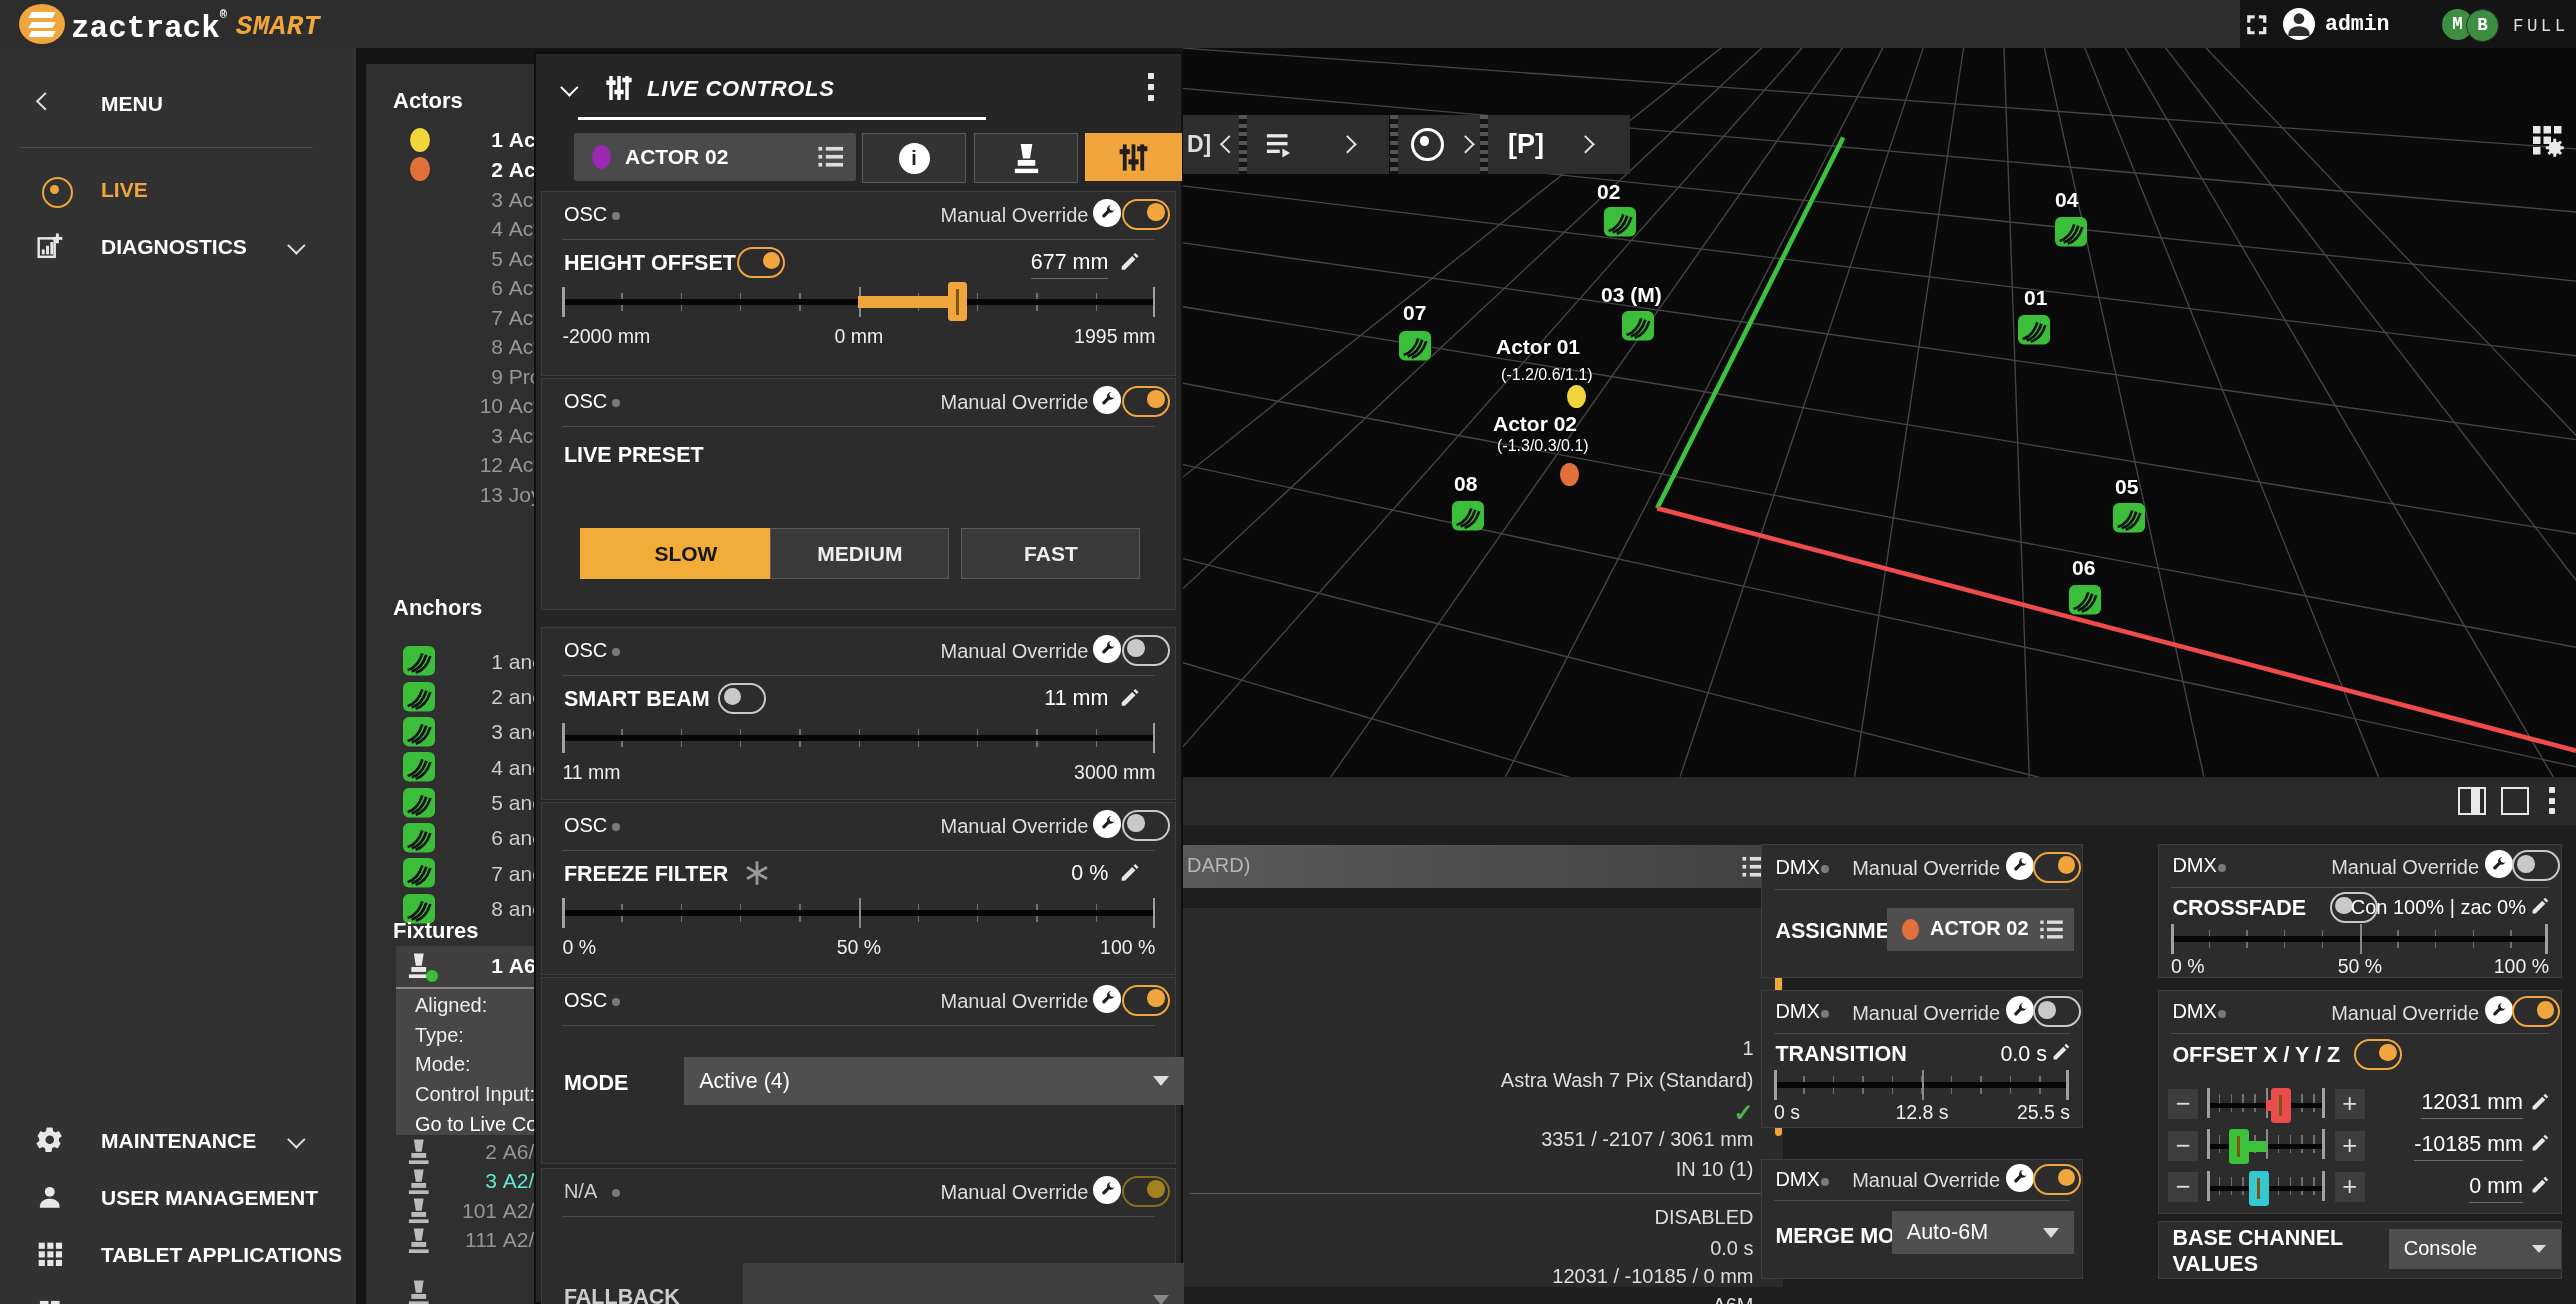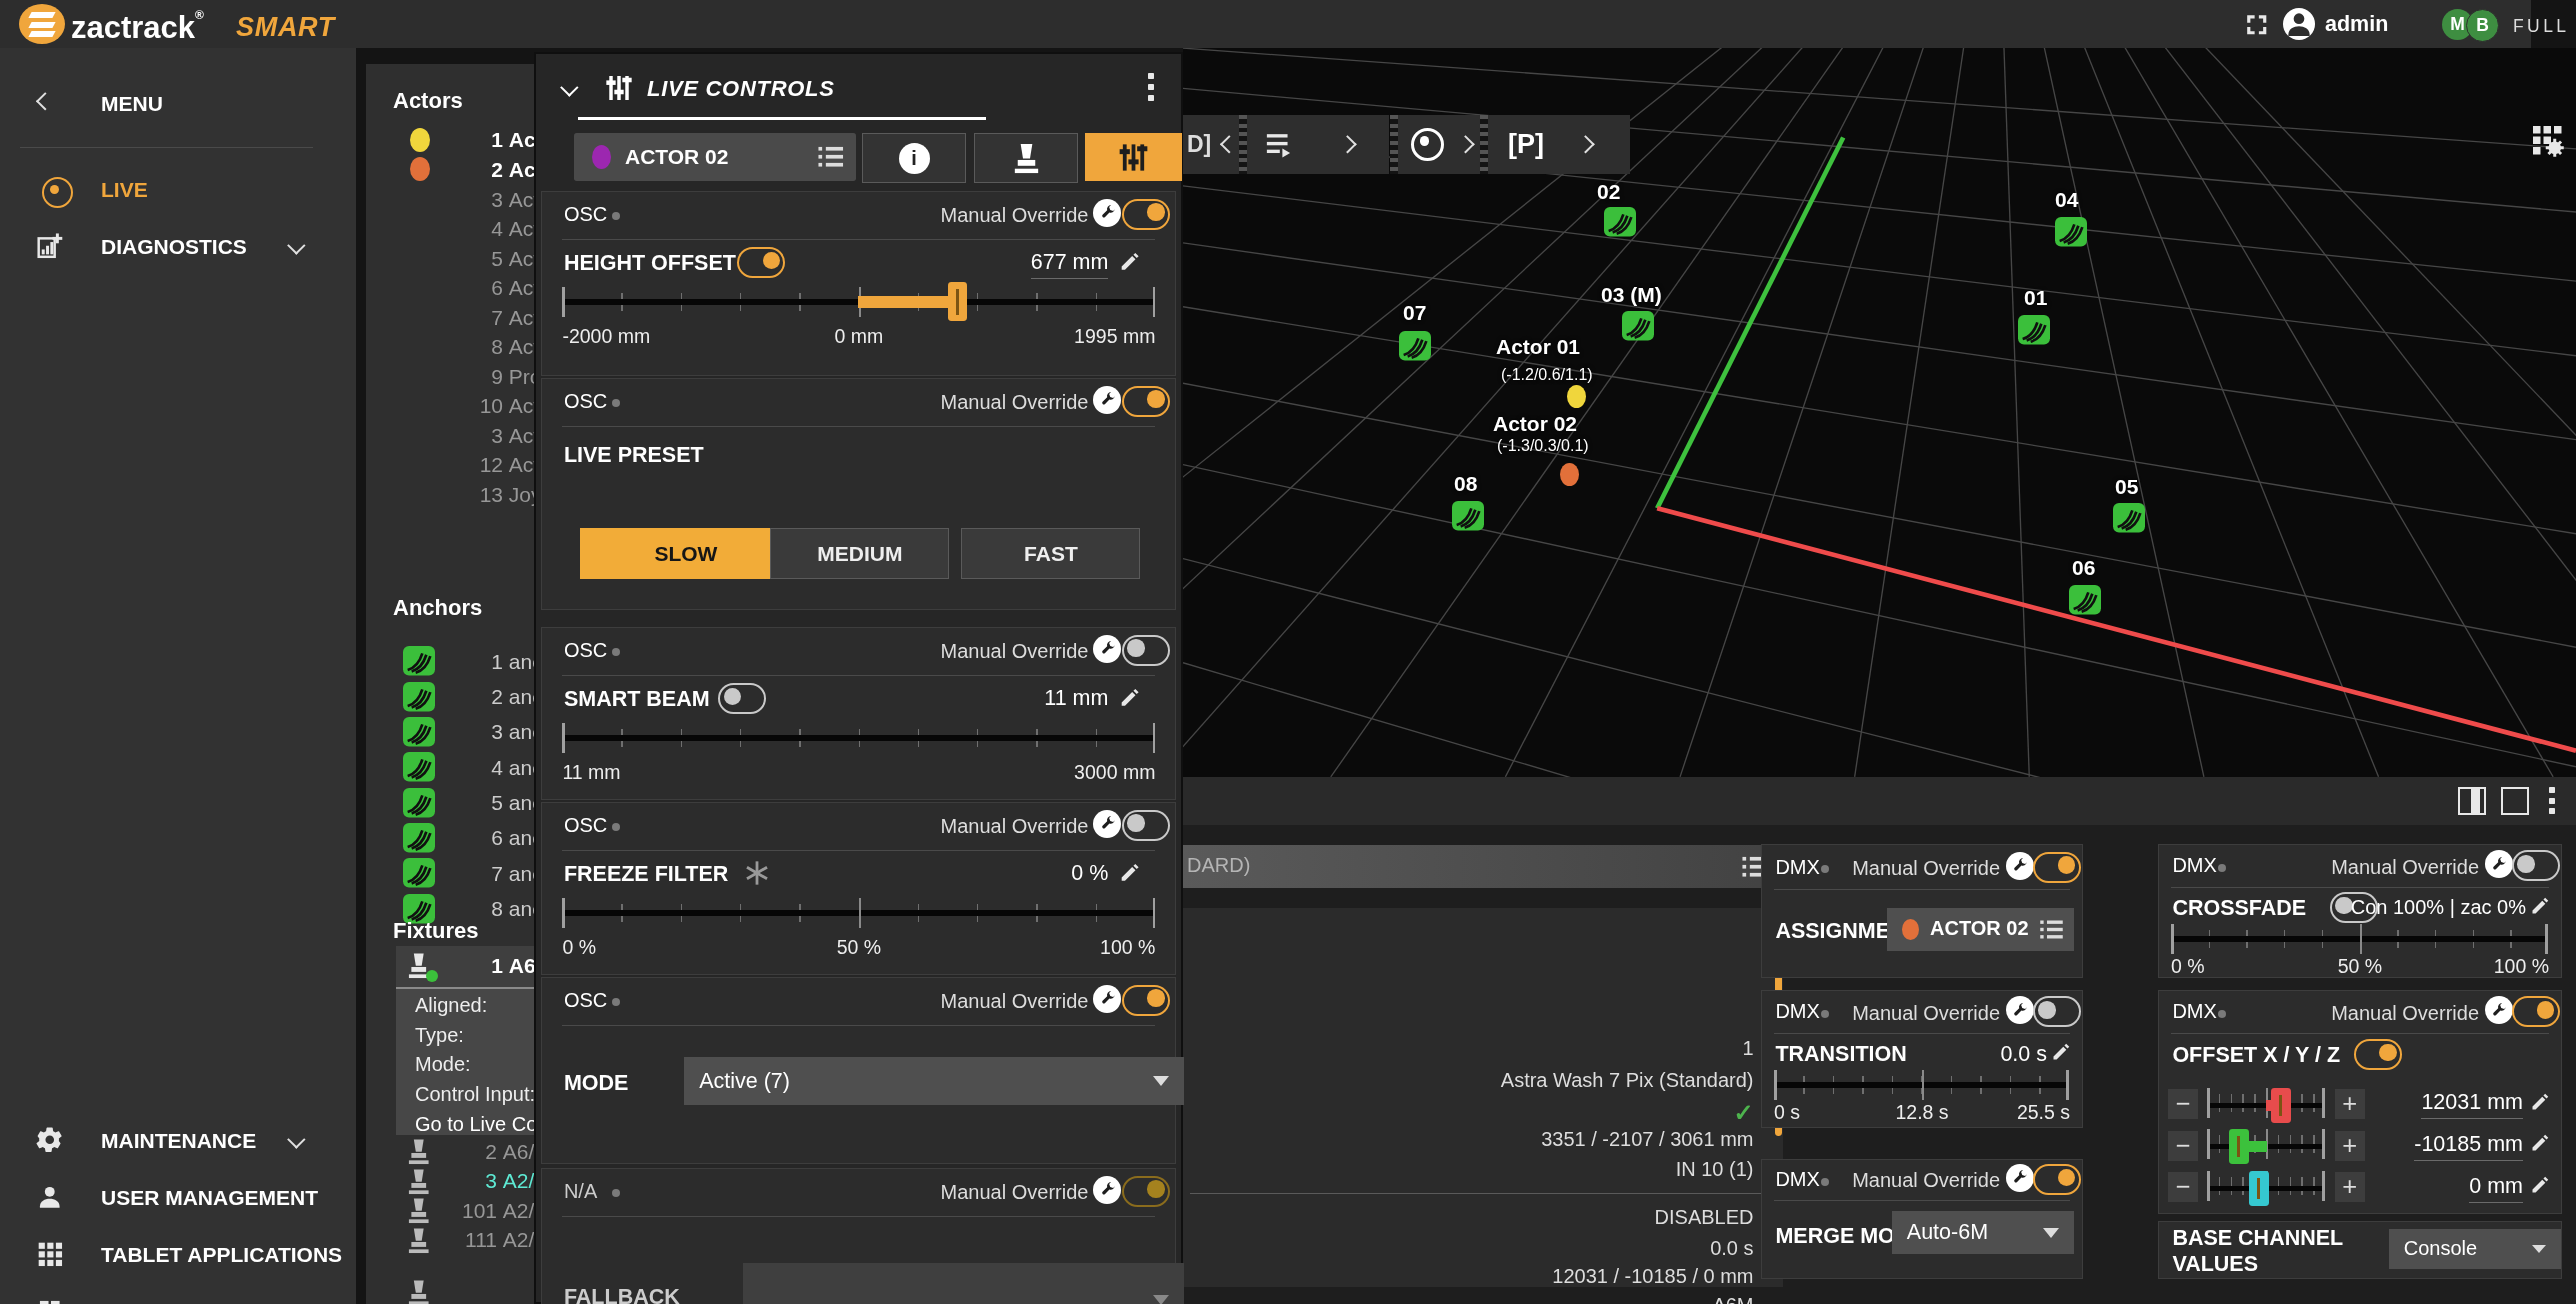--- a/index.html
+++ b/index.html
@@ -2,21 +2,21 @@
 <html style="font-size:10.7px"><head>
 <meta charset="utf-8">
 <style>
   html,body{margin:0;padding:0;background:#0c0c0c;}
   #app{position:relative;width:2576px;height:1305px;overflow:hidden;background:#141414;
        font-family:"Liberation Sans", sans-serif;color:#e8e8e8;}
   .p{position:absolute;}
   .b{font-weight:bold;}
   .txt{white-space:nowrap;}
   
-  #topbar{left:0;top:0;width:2531px;height:48px;background:#2d2d2d;}
+  #topbar{left:0;top:0;width:2240px;height:48px;background:#2d2d2d;font-family:Liberation Mono, monospace;}
   .logo-ellipse{left:19px;top:4px;width:46px;height:40px;border-radius:50%;background:#f0a63c;overflow:hidden;}
   .logo-bar{position:absolute;left:10.7px;width:24px;height:6px;background:#fff;transform:skewX(-28deg);}
   .brand{left:71px;top:8px;font-size:31px;color:#fff;font-weight:bold;}
   .brand-reg{font-size:12px;vertical-align:19px;}
   .brand-smart{left:236px;top:12px;font-size:27px;font-style:italic;color:#f0a63c;font-weight:bold;letter-spacing:0.7px;}
   .badge{width:31px;height:31px;border-radius:50%;background:#3e8e41;color:#fff;font-size:17.5px;font-weight:bold;
          display:flex;align-items:center;justify-content:center;}
   
   .divider{height:1.3px;background:#4a4a4a;}
   .dot{border-radius:50%;}
@@ -787,21 +787,21 @@
           <svg width="17.5" height="17.5" viewBox="0 0 24 24" fill="#1e1e1e">
             <use href="#wrenchPath"></use>
           </svg>
         </div>
       <div class="p toggle" style="right:5.4px;top:6.7px;">
           <i></i>
         </div>
       <div class="p divider" style="left:20px;top:47px;right:20px;"></div>
       <div class="p txt ctl-title" style="left:21.5px;top:93px;">MODE</div>
       <div class="p dd" style="left:142px;top:79px;width:470px;height:48px;">
-        <span>Active (7)</span>
+        <span>Active (4)</span>
           <span class="caret"></span>
       </div>
     </div>
 
     <div class="p card" style="left:5.4px;top:1114px;width:633px;height:201px;">
       <div class="p txt src-label" style="left:21.5px;top:10.7px;color:#ccc;">N/A</div>
       <div class="p dot" style="left:70px;top:20px;width:8px;height:8px;background:#7a7a7a;"></div>
       <div class="p txt mo-label" style="right:87px;top:12px;">Manual Override</div>
       <div class="p wbadge" style="right:54px;top:6.7px;">
           <svg width="17.5" height="17.5" viewBox="0 0 24 24" fill="#1e1e1e">

